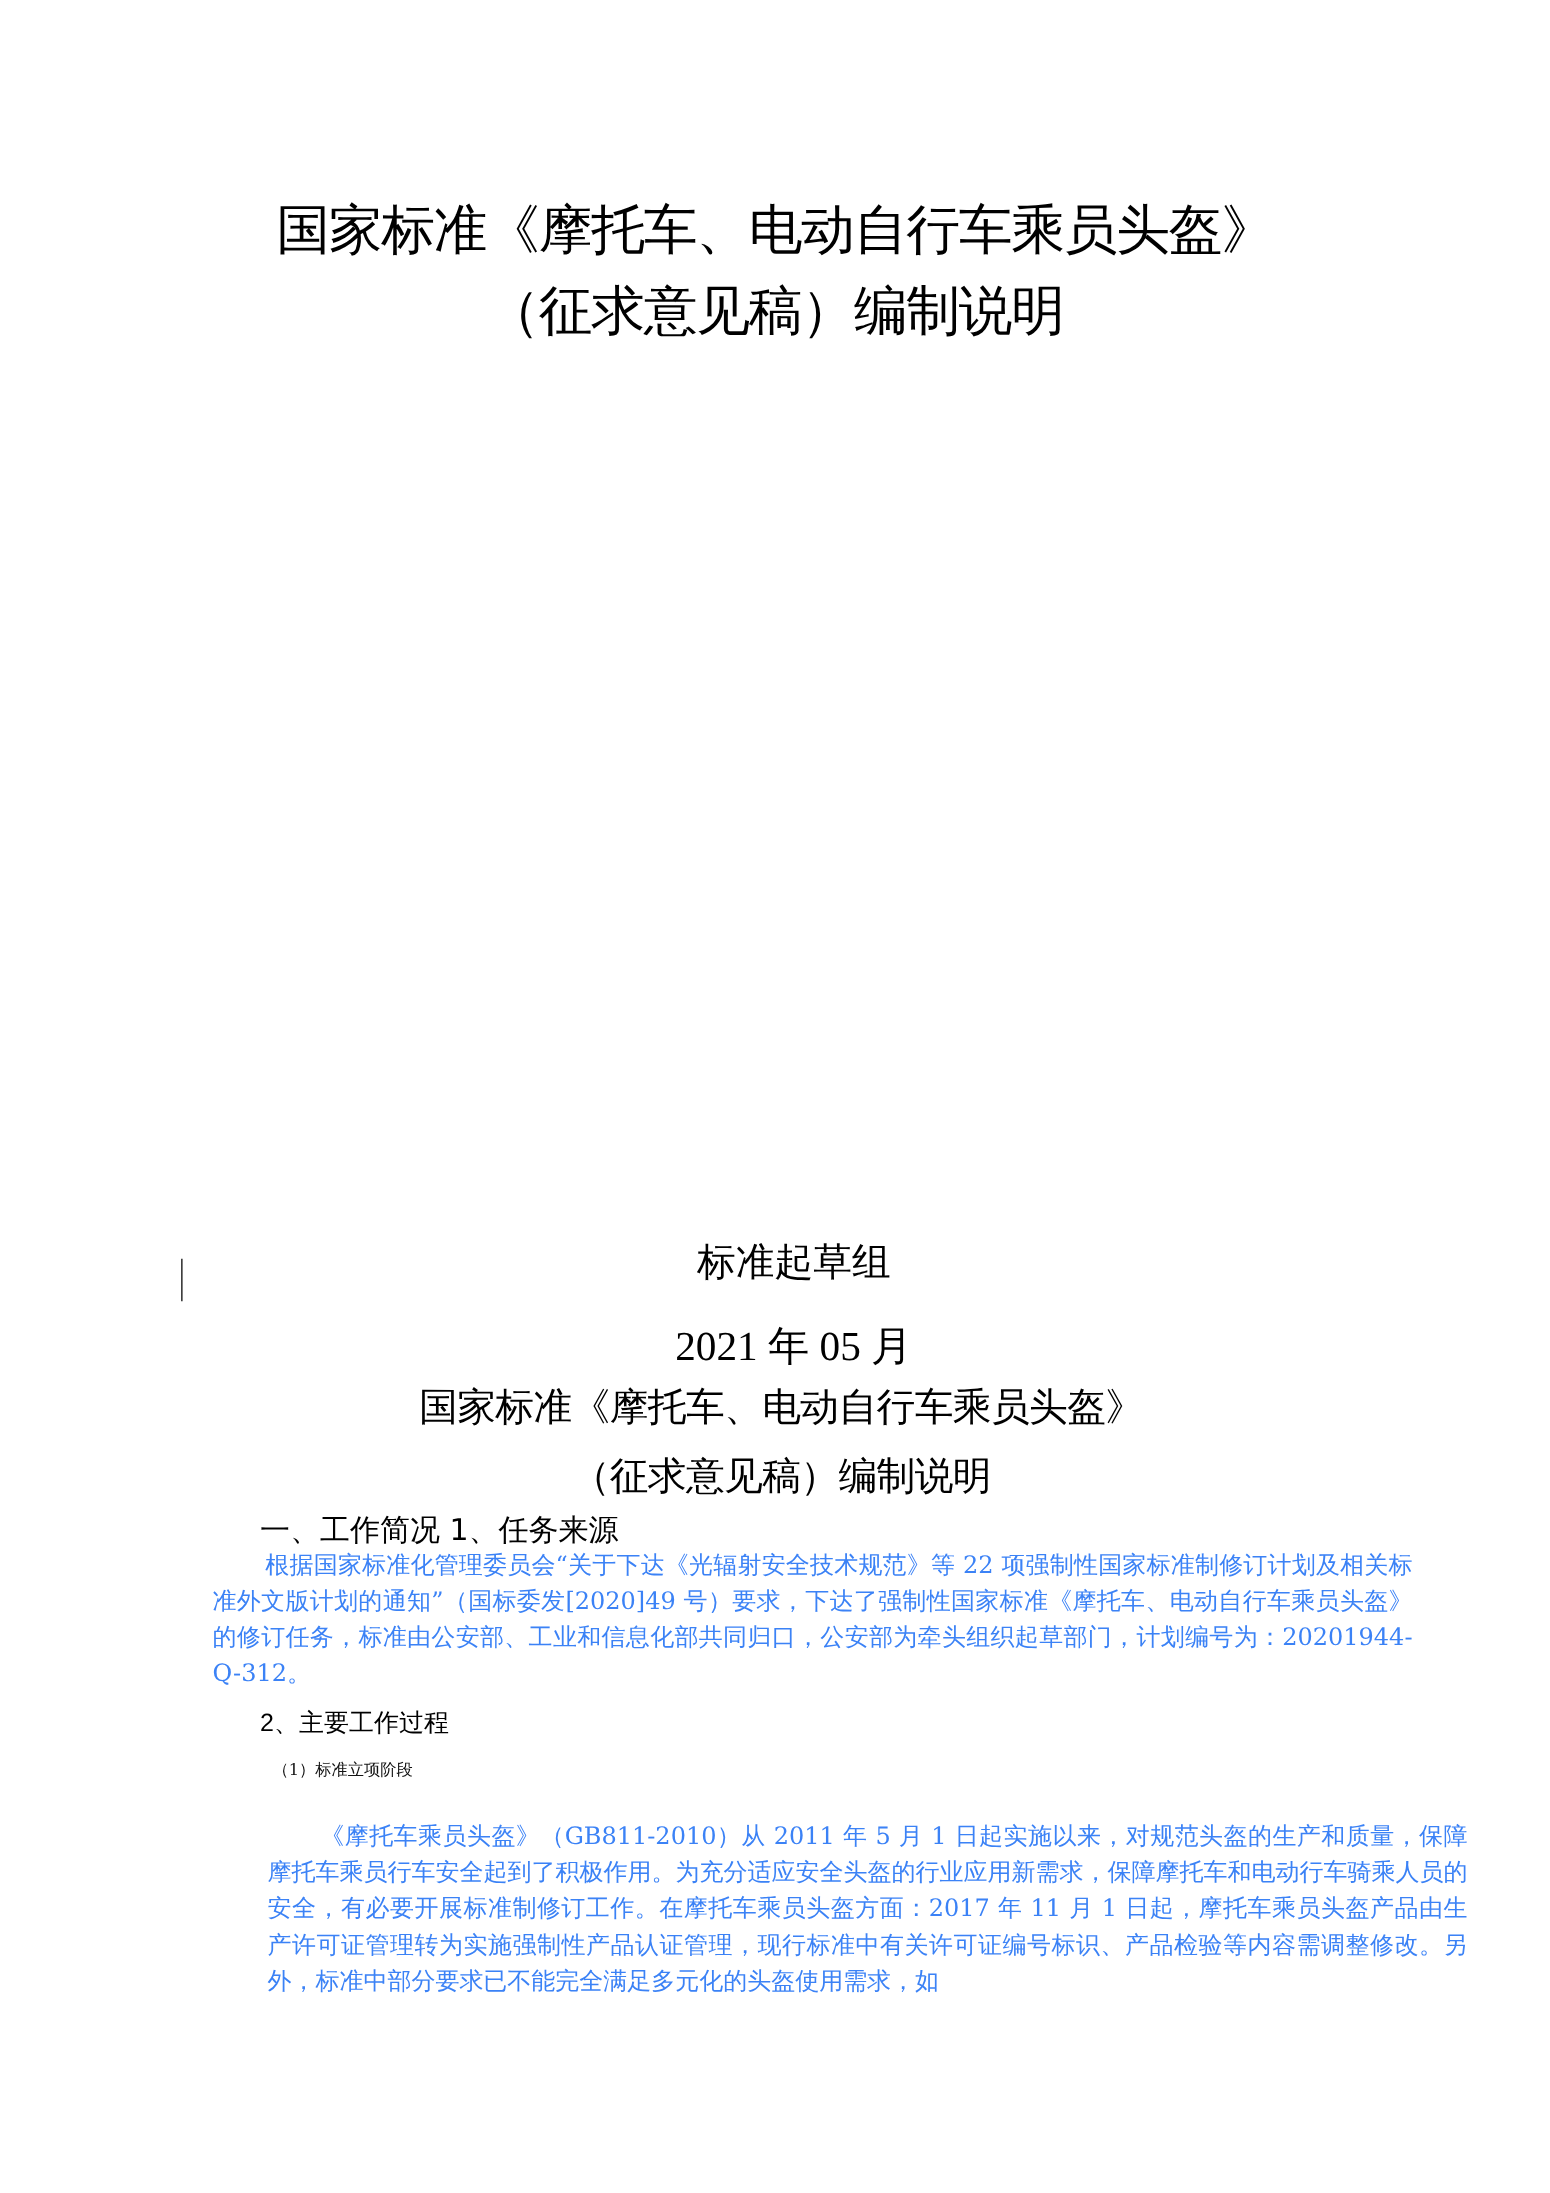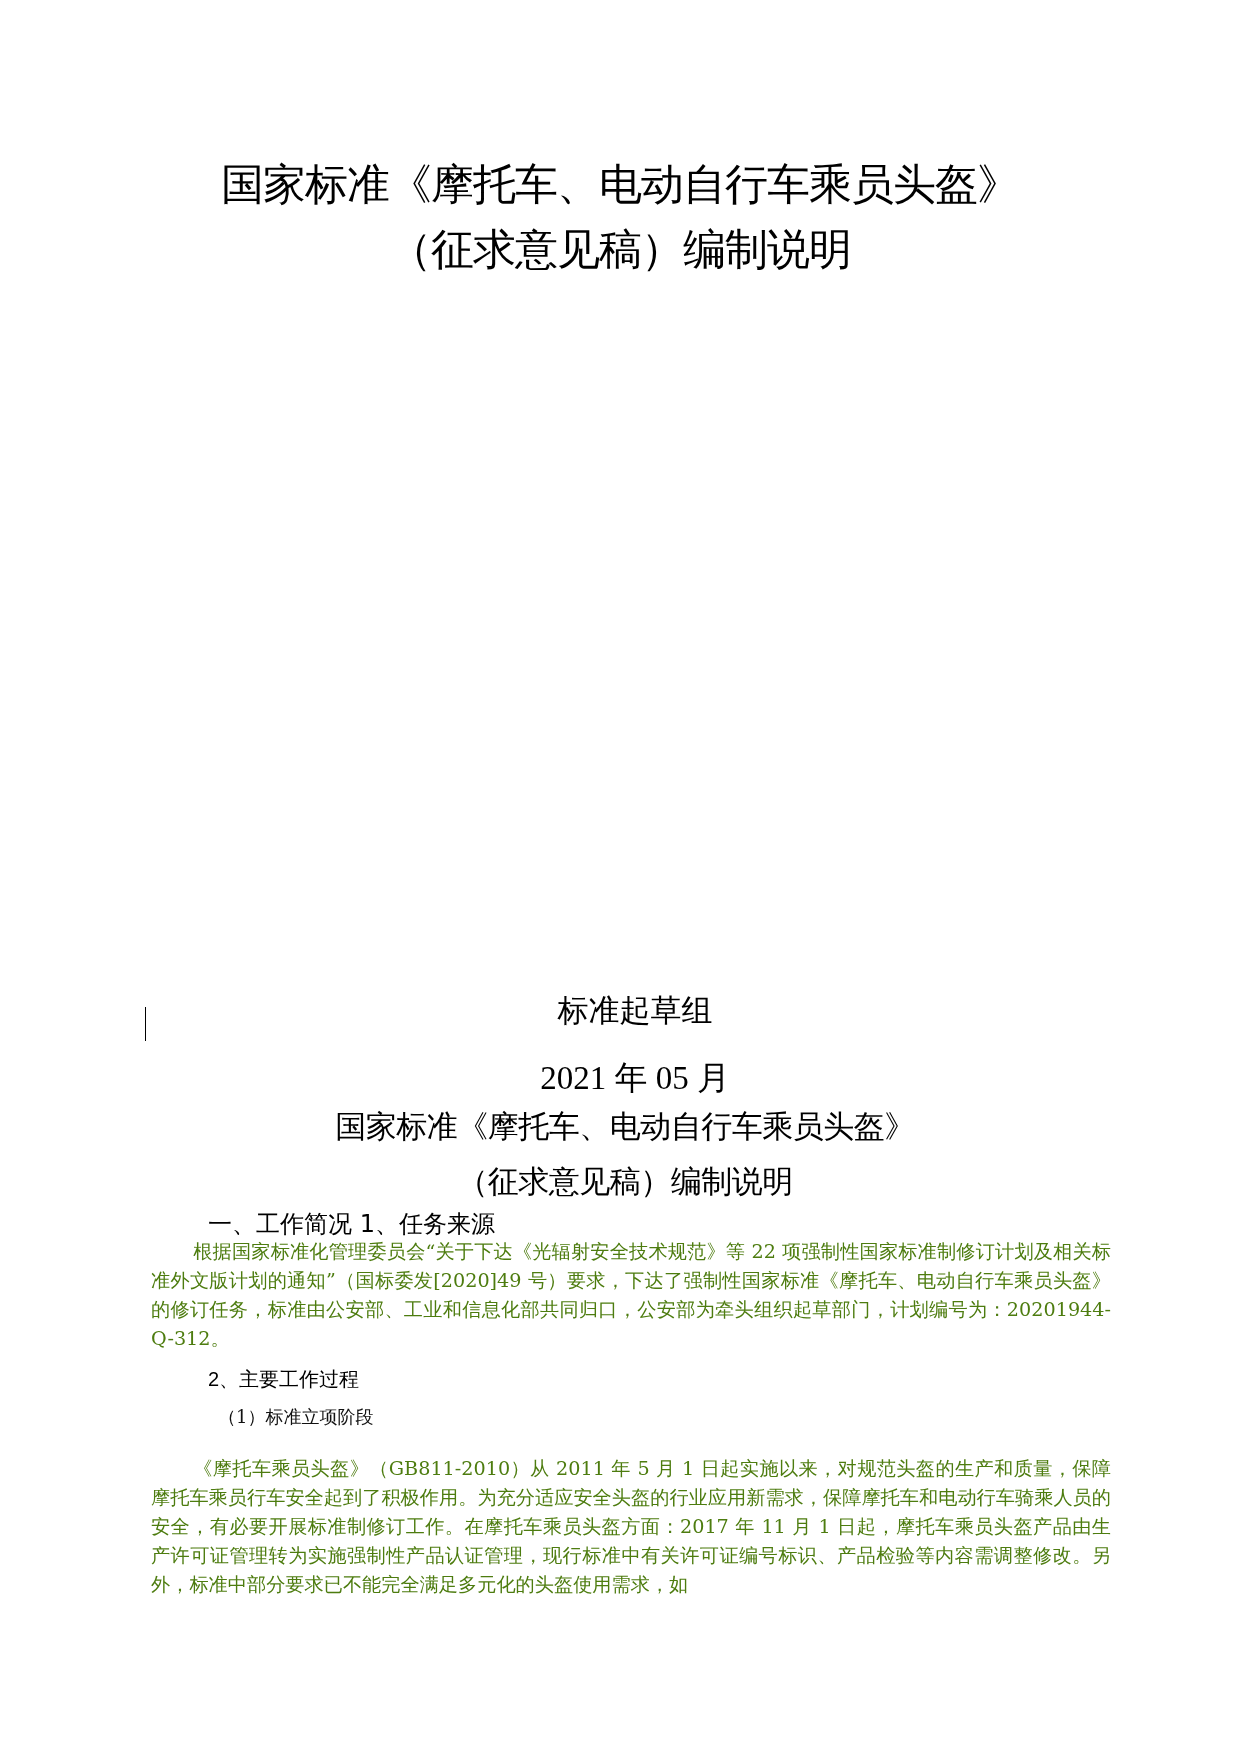--- a/index.html
+++ b/index.html
@@ -90,37 +90,37 @@
       position: absolute;
       left: 208px;
       top: 1369px;
       font-family: Liberation Sans, sans-serif;
       font-size: 20px;
       line-height: 1;
       white-space: nowrap;
     }
     .para {
       position: absolute;
-      left: 151px;
+      left: 170px;
       width: 960px;
       font-family: "DejaVu Serif", serif;
       font-size: 19.2px;
       line-height: 29px;
       text-align: justify;
       text-indent: 2.2em;
-      color: #4d7c0f;
+      color: #3b82f6;
     }
     .para.p1 { top: 1237px; }
-    .para.p2 { top: 1454px; }
+    .para.p2 { top: 1454px; margin-left: 44px; }
     .sub {
       position: absolute;
       left: 218px;
       top: 1402px;
       font-family: "DejaVu Serif", serif;
-      font-size: 18px;
+      font-size: 13px;
       line-height: 29px;
       white-space: nowrap;
       color: #111111;
     }
   </style>
 </head>
 <body>
 
 <div class="page">
 

